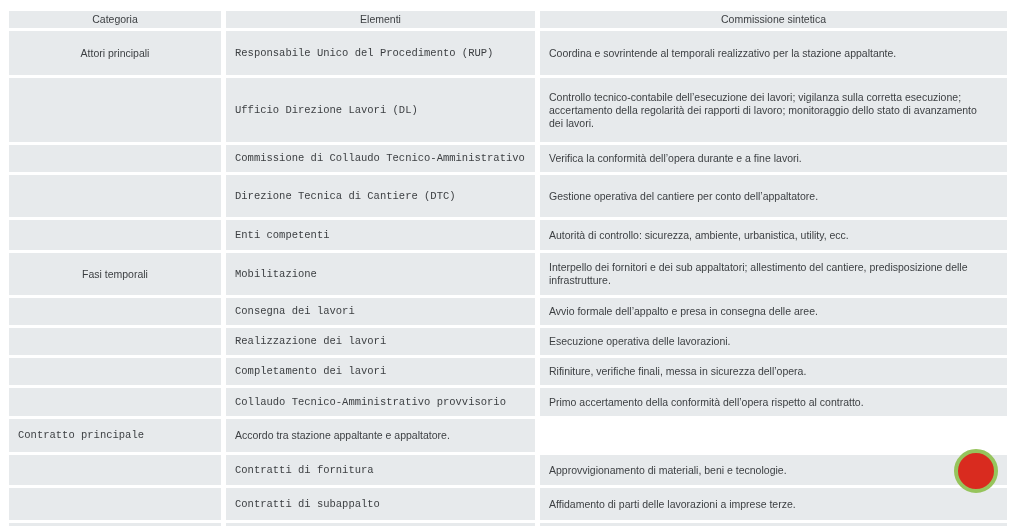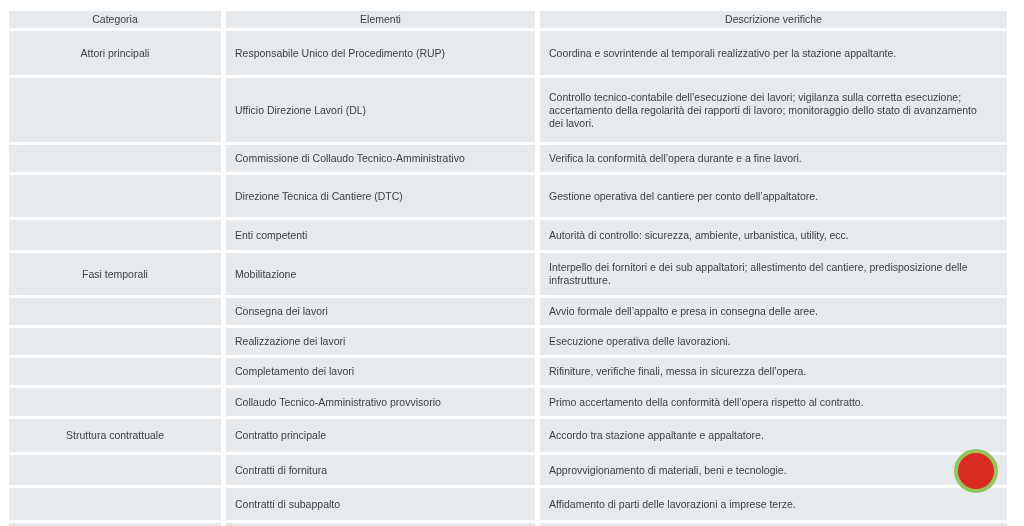--- a/index.html
+++ b/index.html
@@ -9,36 +9,36 @@
     --indicator-ring:#96c45c;
   }
   *{box-sizing:border-box;margin:0;padding:0;}
   html,body{width:1024px;height:526px;overflow:hidden;background:#ffffff;
     font-family:"Liberation Sans",sans-serif;color:var(--text);}
   .table-wrap{position:absolute;left:9px;top:11px;width:998px;}
   .row{display:grid;grid-template-columns:212px 309px 467px;column-gap:5px;margin-bottom:3px;}
   .cell{background:var(--cell-bg);display:flex;align-items:center;
     font-size:10.5px;line-height:13px;overflow:hidden;}
   .c1{justify-content:center;text-align:center;padding:0 6px;}
-  .c2{padding:0 10px 0 9px;}
+  .c2{padding:0 10px 0 9px;font-family:Liberation Mono, monospace;}
   .c3{padding:0 14px 0 9px;}
   .header-row .cell{justify-content:center;text-align:center;padding:0 6px;}
   .click-indicator{position:absolute;left:954px;top:449px;width:44px;height:44px;
     border-radius:50%;background:var(--indicator-fill);
     border:4px solid var(--indicator-ring);}
 </style>
 </head>
 <body>
 
 <div class="table-wrap">
 
   <div class="row header-row" style="height:17px">
     <div class="cell">Categoria</div>
     <div class="cell">Elementi</div>
-    <div class="cell">Descrizione verifiche</div>
+    <div class="cell">Commissione sintetica</div>
   </div>
 
   <div class="row" style="height:44px">
     <div class="cell c1">Attori principali</div>
     <div class="cell c2">Responsabile Unico del Procedimento (RUP)</div>
     <div class="cell c3">Coordina e sovrintende al temporali realizzativo per la stazione appaltante.</div>
   </div>
 
   <div class="row" style="height:64px">
     <div class="cell c1"></div>
@@ -88,21 +88,20 @@
     <div class="cell c3">Rifiniture, verifiche finali, messa in sicurezza dell’opera.</div>
   </div>
 
   <div class="row" style="height:28px">
     <div class="cell c1"></div>
     <div class="cell c2">Collaudo Tecnico-Amministrativo provvisorio</div>
     <div class="cell c3">Primo accertamento della conformità dell’opera rispetto al contratto.</div>
   </div>
 
   <div class="row" style="height:33px">
-    <div class="cell c1">Struttura contrattuale</div>
     <div class="cell c2">Contratto principale</div>
     <div class="cell c3">Accordo tra stazione appaltante e appaltatore.</div>
   </div>
 
   <div class="row" style="height:30px">
     <div class="cell c1"></div>
     <div class="cell c2">Contratti di fornitura</div>
     <div class="cell c3">Approvvigionamento di materiali, beni e tecnologie.</div>
   </div>
 

